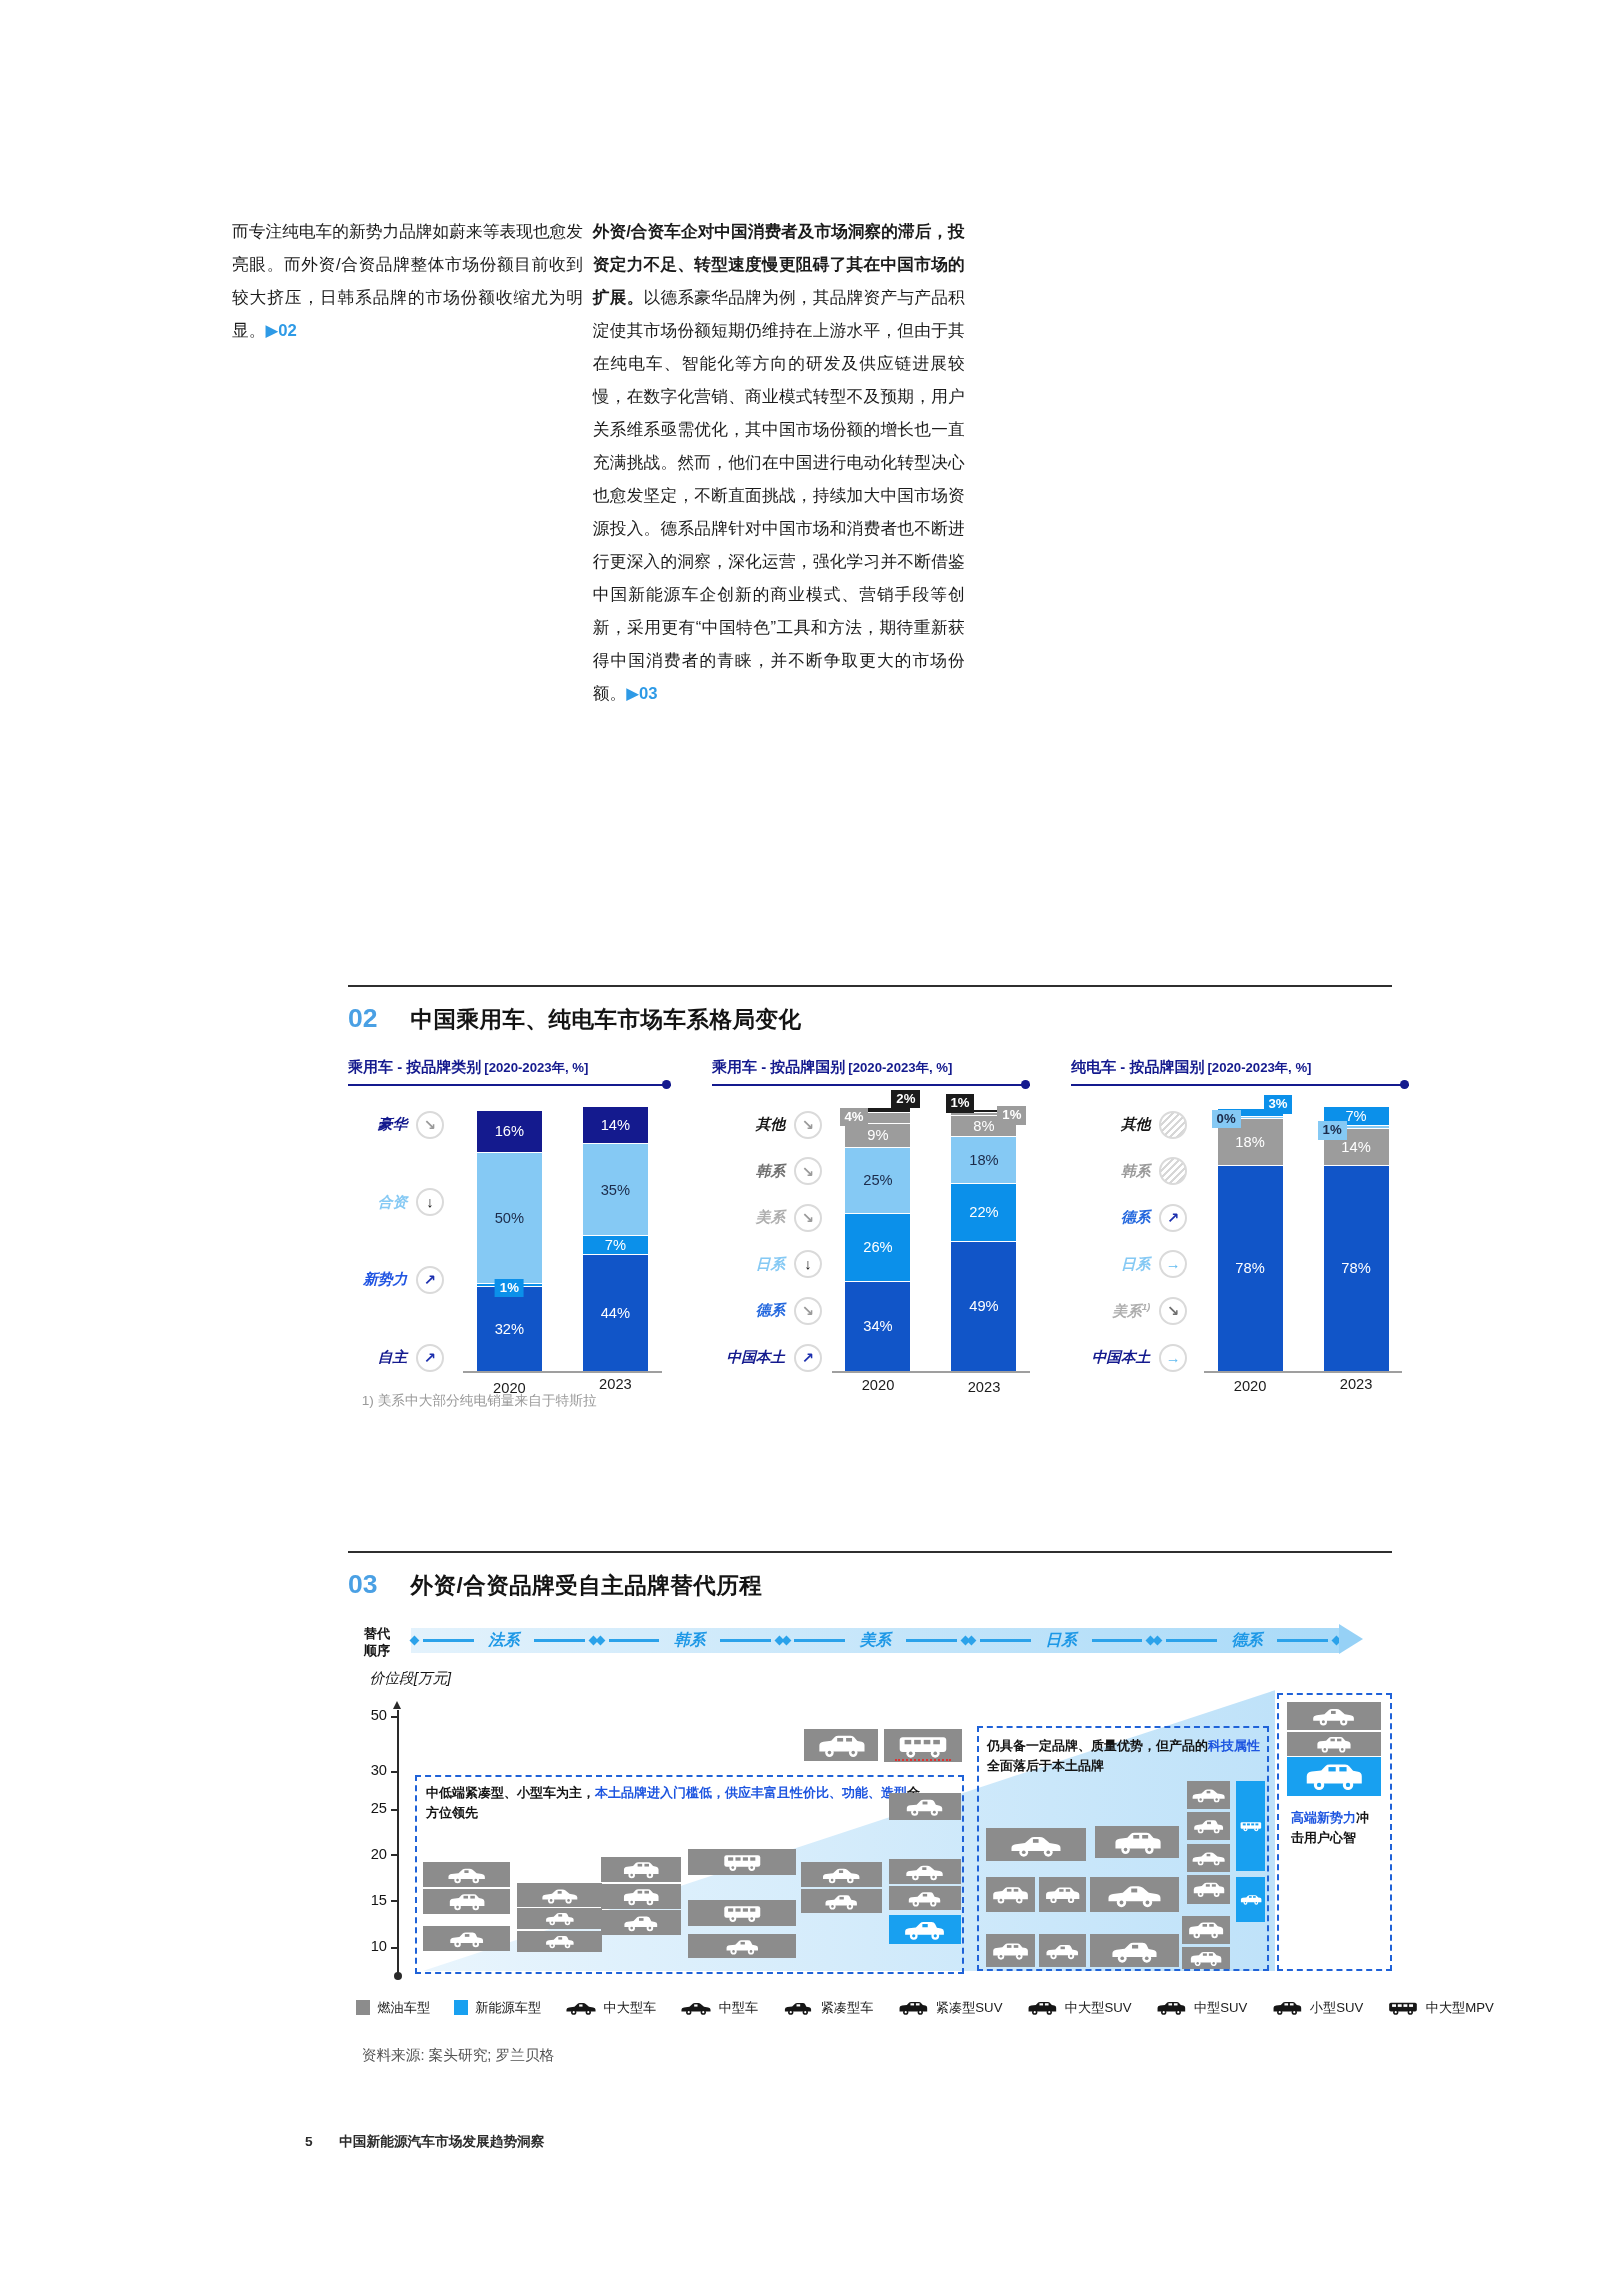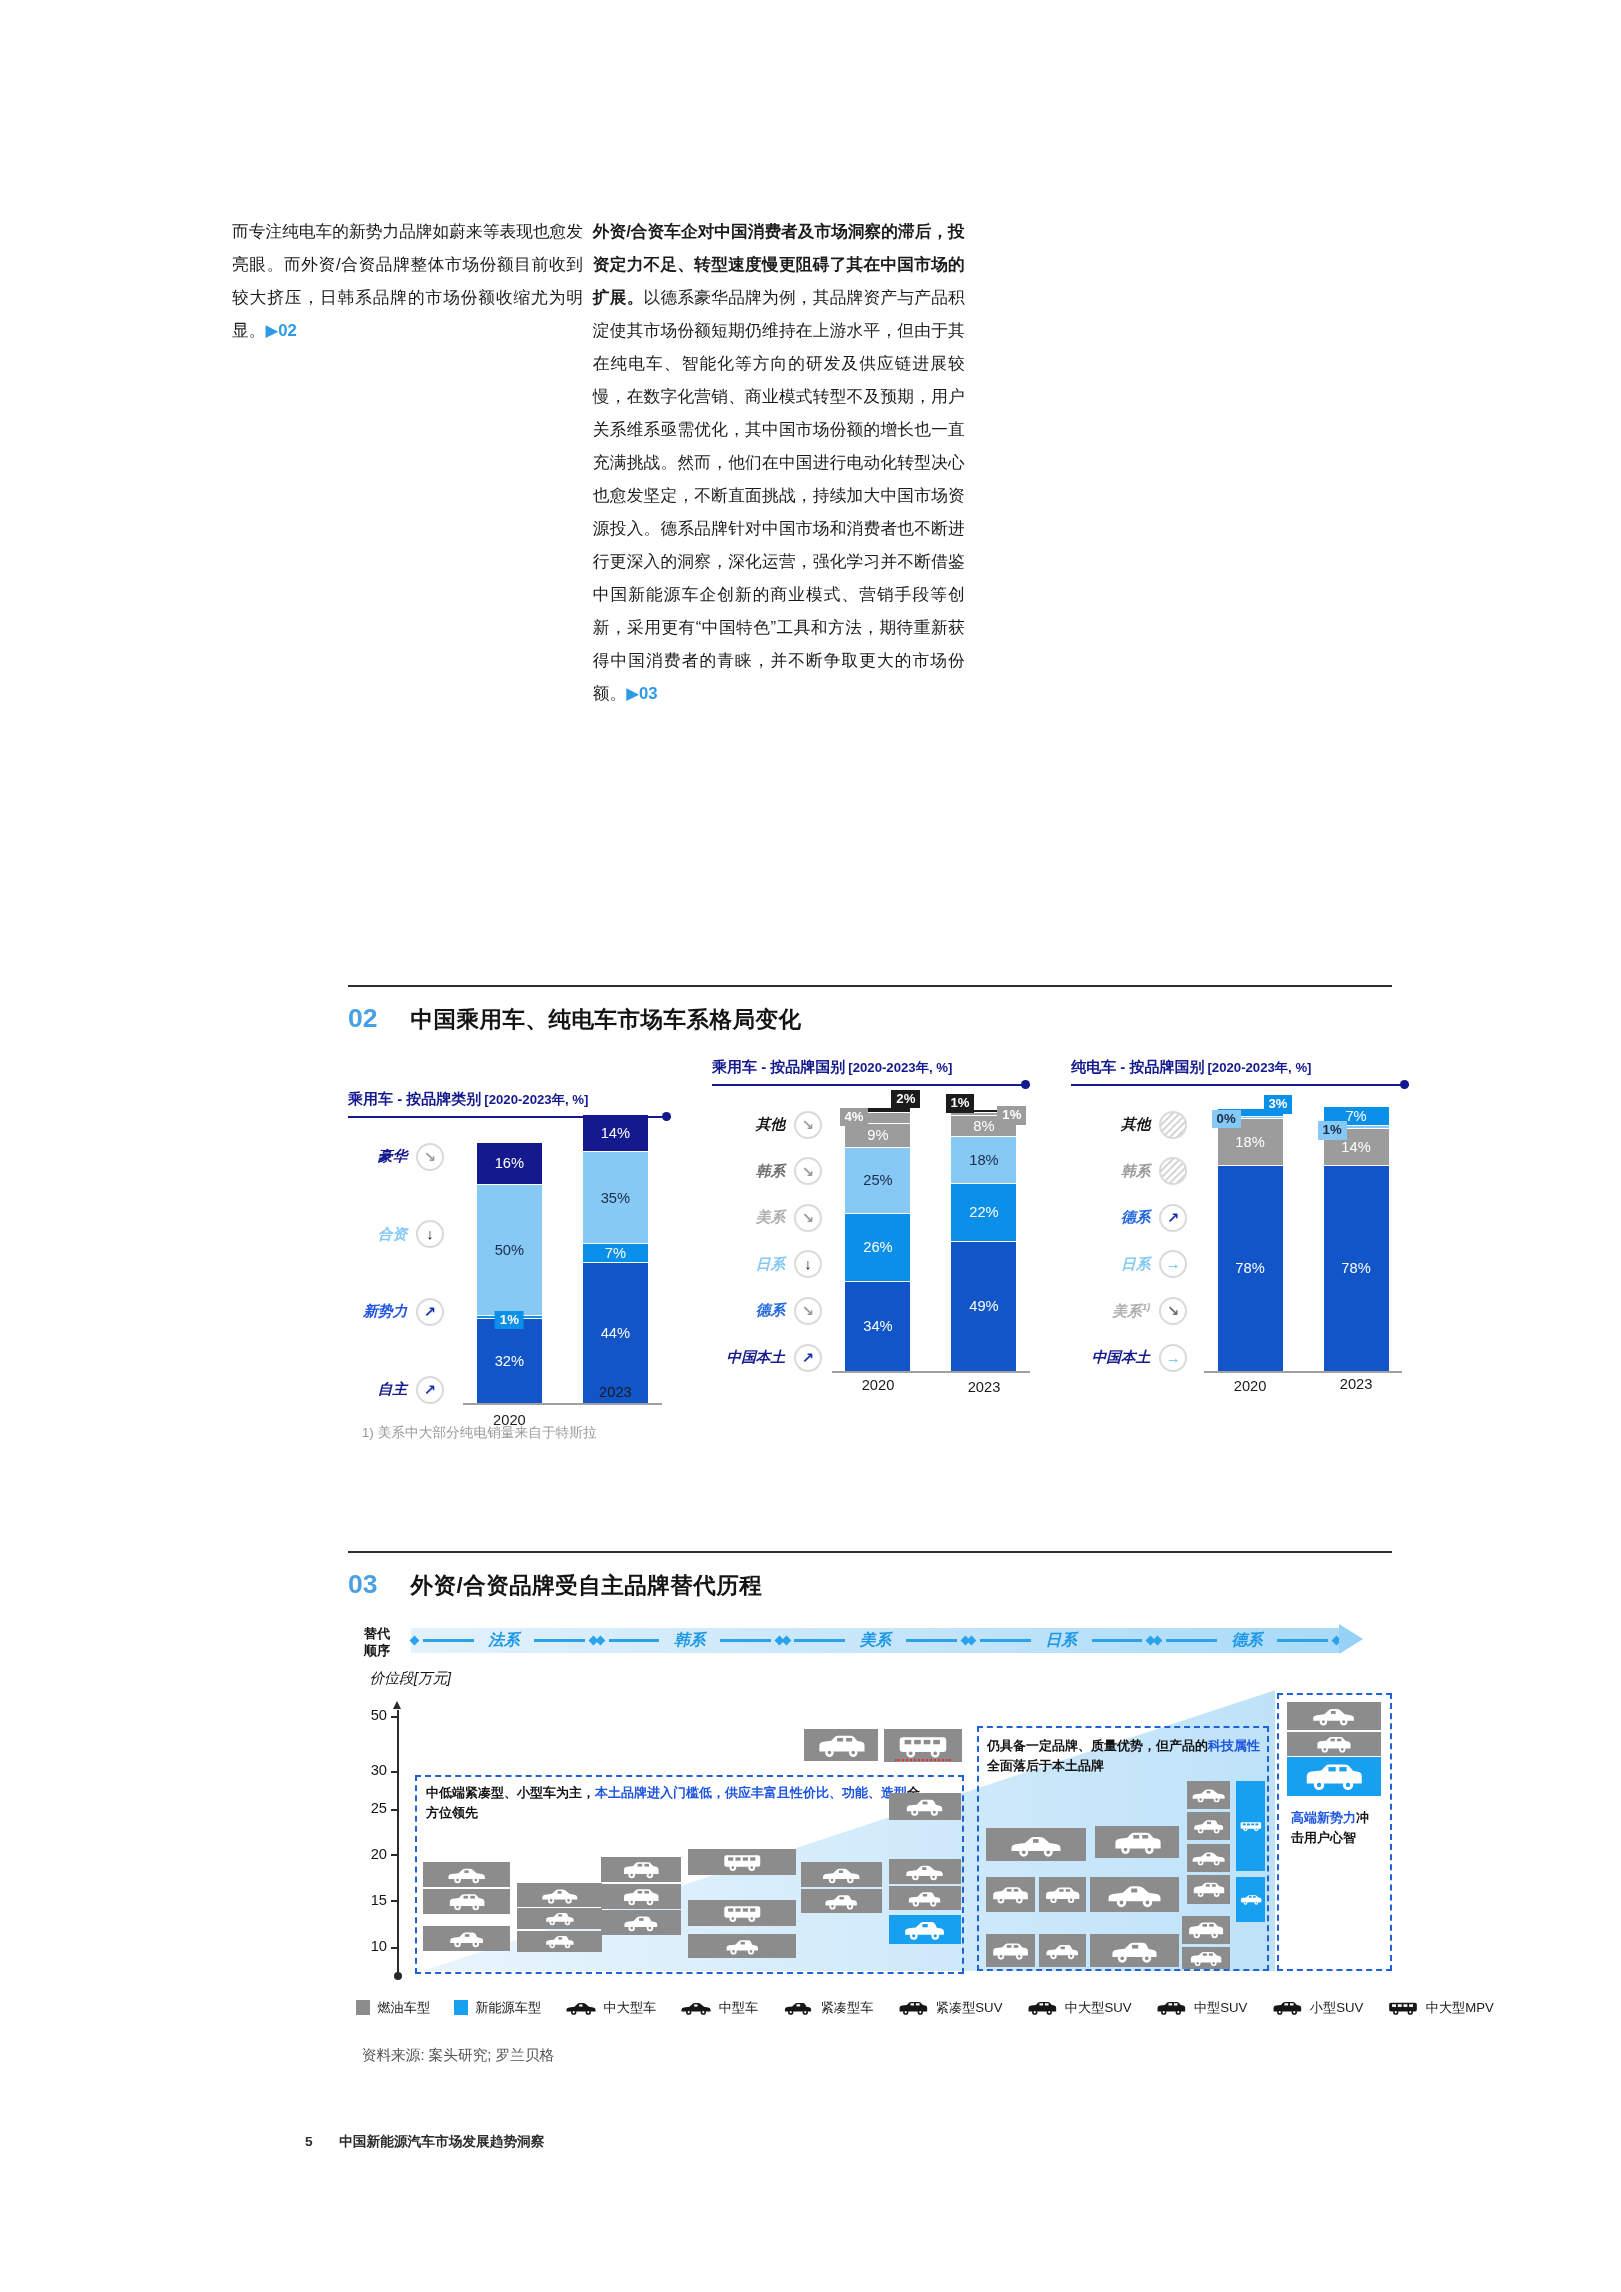--- a/index.html
+++ b/index.html
@@ -22,21 +22,21 @@
   .fig03 { top:1551px; }
   .rule { border-top:2.9px solid #2f2f2f; }
   .fig-head { display:flex; align-items:baseline; gap:33px; margin-top:15.7px; }
   .fig-num { font-size:26.5px; font-weight:800; color:#4aa0e4; }
   .fig-title { font-size:22.5px; font-weight:800; color:#141414; letter-spacing:0.5px; }
   .footnote { margin:19.6px 0 0 13.7px; font-size:13.7px; color:#9a9a9a; }
   .source { margin:29px 0 0 13.7px; font-size:14.7px; color:#545454; }
   
   .charts-row { display:flex; gap:41px; margin-top:23.5px; }
   .panel { }
-  .panel:nth-child(1){ flex:0 0 323px;margin-top:32px; } .panel:nth-child(2){ flex:0 0 300px; } .panel:nth-child(3){ flex:0 0 338px; }
+  .panel:nth-child(1){ flex:0 0 323px; } .panel:nth-child(2){ flex:0 0 300px; } .panel:nth-child(3){ flex:0 0 338px; }
   .panel-title { position:relative; border-bottom:2px solid #141a8e; padding-bottom:6.9px; white-space:nowrap; }
   .panel-title::after { content:""; position:absolute; right:0; bottom:-4.9px; width:8.8px; height:8.8px; border-radius:50%; background:#141a8e; }
   .pt-name { font-size:15px; font-weight:800; color:#141a8e; }
   .pt-range { font-size:13.2px; font-weight:700; color:#141a8e; margin-left:2.9px; }
   .panel-body { display:flex; align-items:flex-start; margin-top:23.5px; }
   .cats { height:263px; display:flex; flex-direction:column; justify-content:space-between; padding:1px 0; margin-right:9.8px; }
   .cat { display:flex; align-items:center; justify-content:flex-end; gap:8.8px;font-style:italic; }
   .cat-label { font-size:14.7px; font-weight:700; white-space:nowrap; }
   .cat-label sup { font-size:9.8px; }
   .circle { width:28px; height:28px; border-radius:50%; border:2px solid #dadada; background:#fff;
@@ -151,21 +151,21 @@
                 <div class="bar">
                   <div class="seg" style="height: 37px; background: rgb(20, 26, 142);">
                     <span style="color: rgb(255, 255, 255);">14%</span>
                   </div>
                   <div class="seg" style="height: 92px; background: rgb(133, 201, 244);">
                     <span style="color: rgb(28, 43, 74);">35%</span>
                   </div>
                   <div class="seg" style="height: 18.4px; background: rgb(11, 144, 234);">
                     <span style="color: rgb(255, 255, 255);">7%</span>
                   </div>
-                  <div class="seg" style="height: 140px; background: rgb(17, 85, 200);">
+                  <div class="seg" style="height: 116px; background: rgb(17, 85, 200);">
                     <span style="color: rgb(255, 255, 255);">44%</span>
                   </div>
                 </div>
                 <div class="year">2023</div>
               </div>
             </div>
           </div>
         </div>
         <div class="panel">
           <div class="panel-title"><span class="pt-name">乘用车 - 按品牌国别</span><span class="pt-range">[2020-2023年, %]</span></div>

